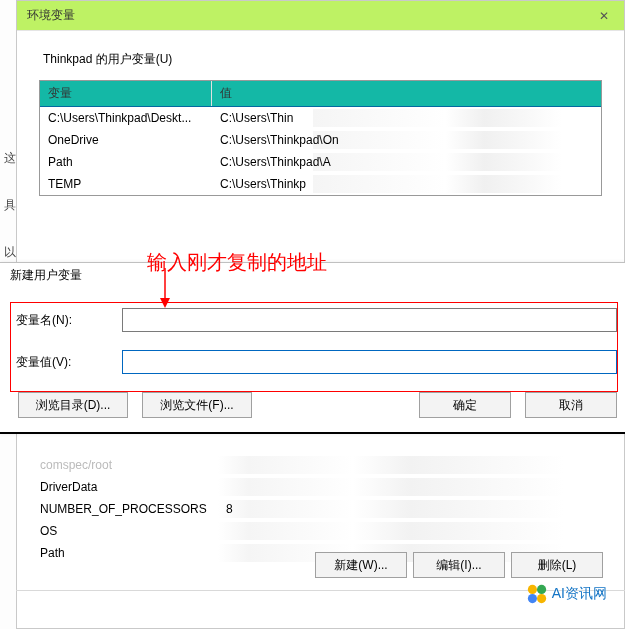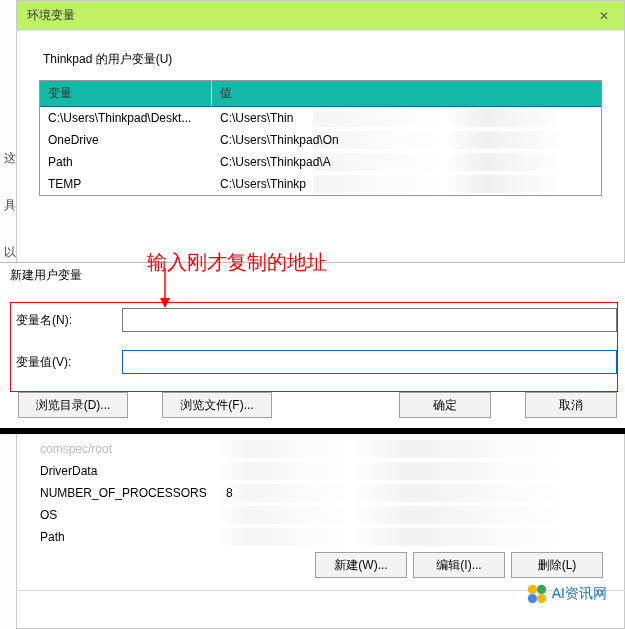--- a/index.html
+++ b/index.html
@@ -70,21 +70,21 @@
   .left-fragments div { margin: 30px 0 0 4px; }
 
   
   .child-dialog {
     position: absolute;
     left: 0; right: 0;
     top: 262px;
     height: 172px;
     background: #fff;
     border-top: 1px solid #c0c0c0;
-    border-bottom: 6px solid #000000;
+    border-bottom: 2px solid #000000;
     box-shadow: 0 0 4px rgba(0,0,0,0.08);
   }
   .child-title {
     padding: 4px 10px 0 10px;
     color: #000;
   }
   .child-body { padding: 16px 0 10px 10px; }
   .form-row {
     display: flex; align-items: center;
     margin: 8px 0 18px 0;
@@ -93,41 +93,41 @@
   .form-row input {
     flex: 1;
     height: 24px;
     border: 1px solid #7a7a7a;
     padding: 2px 4px;
     margin-right: 8px;
     font-size: 12px;
   }
   .button-row {
     display: flex;
-    gap: 34px;
+    gap: 14px;
     padding: 0 8px 6px 8px;
     align-items: center;
   }
   .button-row .spacer { flex: 1; }
   .btn {
     min-width: 92px;
     height: 26px;
     border: 1px solid #a0a0a0;
     background: #f3f3f3;
     font-size: 12px;
     display: inline-flex; align-items: center; justify-content: center;
     cursor: default;
   }
   .btn.wide { min-width: 110px; }
 
   
   .lower {
     position: absolute;
     left: 32px; right: 22px;
-    top: 438px;
+    top: 454px;
   }
   .lower .row { display: flex; padding: 2px 0; }
   .lower .c1 { width: 186px; padding: 2px 8px; }
   .lower .c2 { flex: 1; padding: 2px 8px;
     background: linear-gradient(90deg, #fff 0%, #f5f5f5 8%, #fff 35%, #f2f2f2 50%, #fff 90%);
   }
   .lower-buttons {
     position: absolute;
     right: 22px; top: 552px;
     display: flex; gap: 6px;

